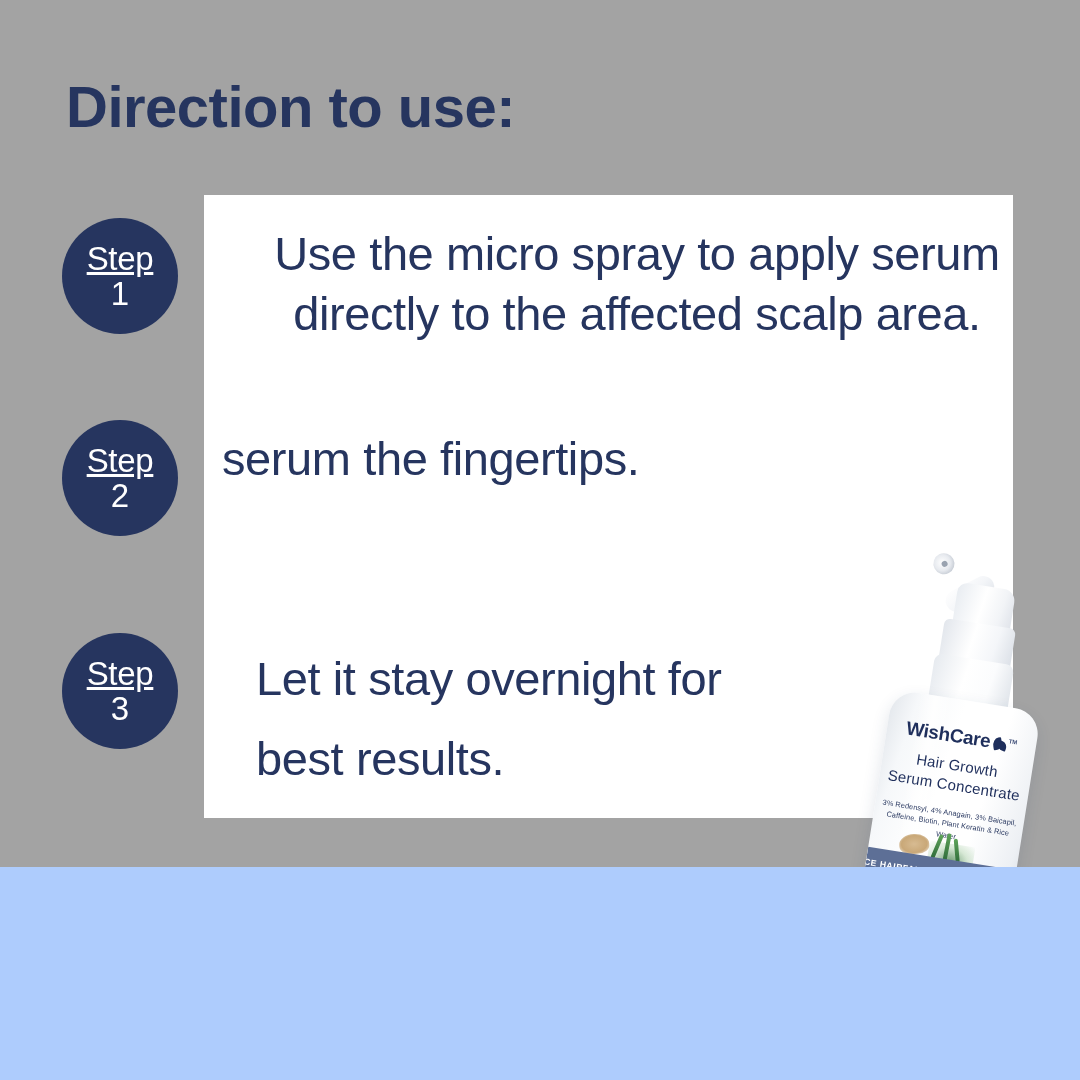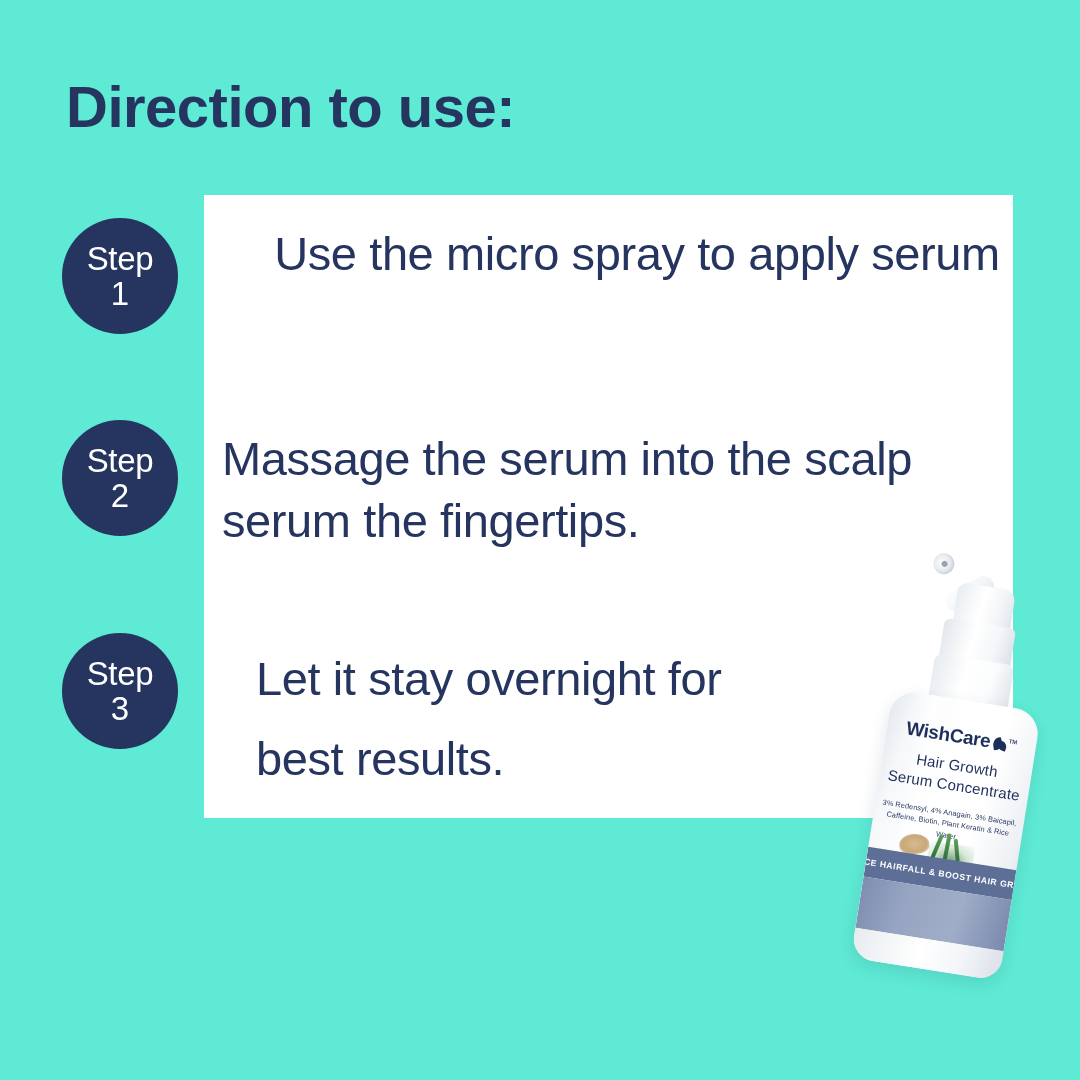--- a/index.html
+++ b/index.html
@@ -11,22 +11,22 @@
     height: 1080px;
     background: #aeccfd;
     font-family: "Liberation Sans", sans-serif;
     overflow: hidden;
     position: relative;
   }
 
   #canvas {
     position: relative;
     width: 1080px;
-    height: 1080px;
-    background: #5eead4;
+    height: 867px;
+    background: #a3a3a3;
     overflow: hidden;
   }
 
   
   #page-title {
     position: absolute;
     left: 66px;
     top: 78px;
     font-size: 58px;
     font-weight: 700;
@@ -73,20 +73,21 @@
     z-index: 3;
   }
   #step-row-1 .step-badge { left: 62px; top: 0px; }
   #step-row-2 .step-badge { left: 62px; top: 0px; }
   #step-row-3 .step-badge { left: 62px; top: 0px; }
 
   .step-badge-word {
     font-size: 33px;
     font-weight: 400;
     letter-spacing: -0.3px;
+    text-decoration: underline;
   }
   .step-badge-num {
     font-size: 33px;
     font-weight: 400;
     margin-top: 2px;
   }
 
   .step-text {
     position: absolute;
     left: 222px;
@@ -348,30 +349,30 @@
 
   <div id="steps-card"></div>
 
   <div class="step-row" id="step-row-1">
     <div class="step-badge">
       <span class="step-badge-word">Step</span>
       <span class="step-badge-num">1</span>
     </div>
     <div class="step-text">
       <span class="step-line">Use the micro spray to apply serum</span>
+      <span class="step-line">directly to the affected scalp area.</span>
     </div>
   </div>
 
   <div class="step-row" id="step-row-2">
     <div class="step-badge">
       <span class="step-badge-word">Step</span>
       <span class="step-badge-num">2</span>
     </div>
     <div class="step-text">
-      <span class="step-line">Massage the serum into the scalp</span>
       <span class="step-line">serum the fingertips.</span>
     </div>
   </div>
 
   <div class="step-row" id="step-row-3">
     <div class="step-badge">
       <span class="step-badge-word">Step</span>
       <span class="step-badge-num">3</span>
     </div>
     <div class="step-text">

